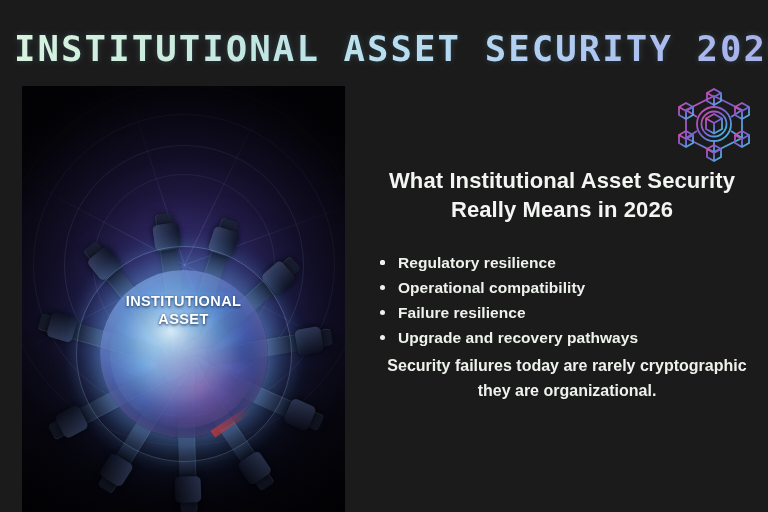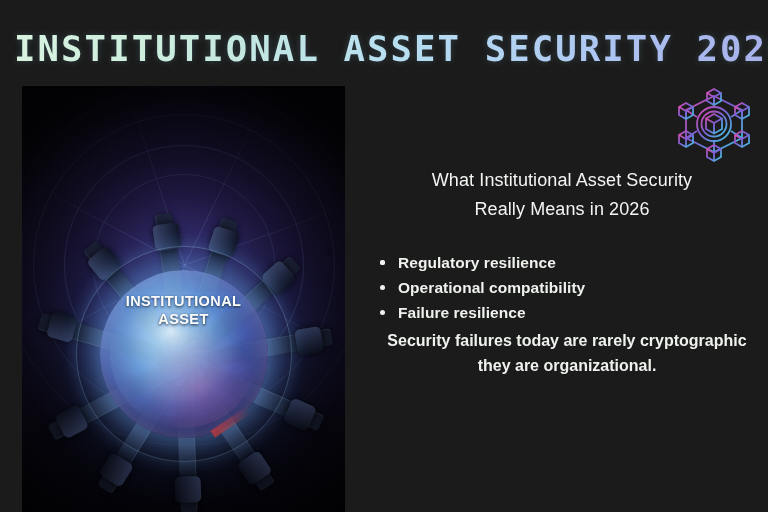--- a/index.html
+++ b/index.html
@@ -216,22 +216,22 @@
 
   
   .content {
     position: absolute;
     left: 356px;
     top: 166px;
     width: 412px;
   }
   .heading {
     color: #f2f5f1;
-    font-size: 18px;
-    font-weight: normal;
+    font-size: 22px;
+    font-weight: bold;
     line-height: 29px;
     text-align: center;
     padding: 0 6px;
     letter-spacing: 0.1px;
   }
   .bullets {
     list-style: none;
     margin: 26px 0 0 0;
     padding: 0 0 0 24px;
   }
@@ -382,20 +382,24 @@
         <span>Regulatory resilience</span>
       </li>
       <li>
         <span class="dot"></span>
         <span>Operational compatibility</span>
       </li>
       <li>
         <span class="dot"></span>
         <span>Failure resilience</span>
       </li>
+      <li>
+        <span class="dot"></span>
+        <span>Upgrade and recovery pathways</span>
+      </li>
     </ul>
 
     <div class="closing">
       <span>Security failures today are rarely cryptographic</span>
       <span class="l2">they are organizational.</span>
     </div>
 
   </div>
 </div>
 

